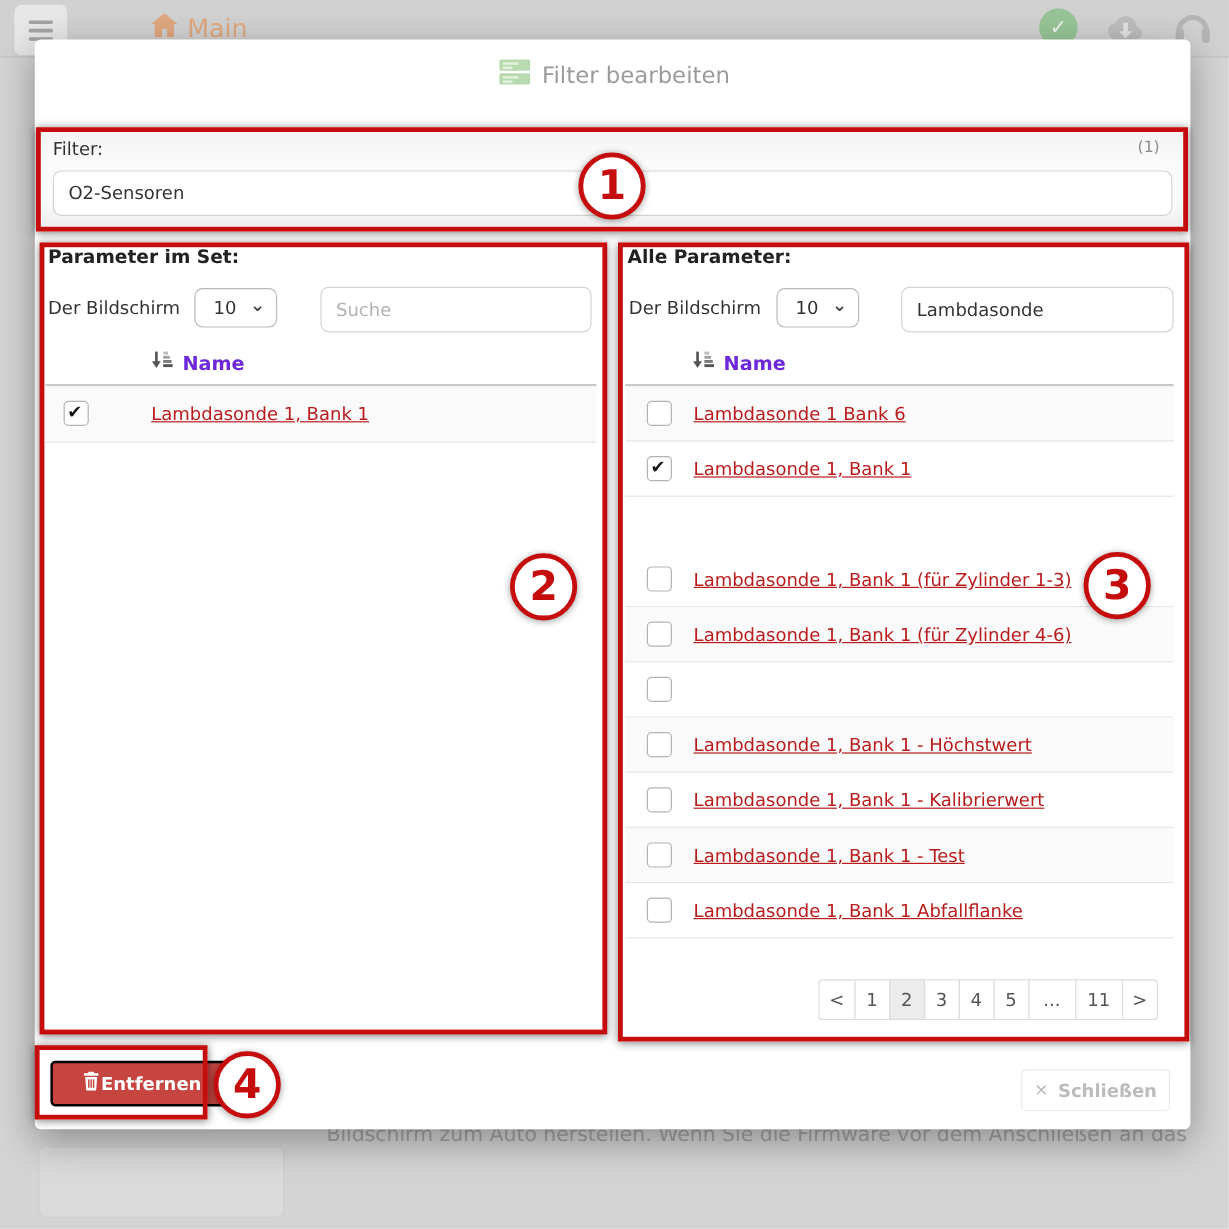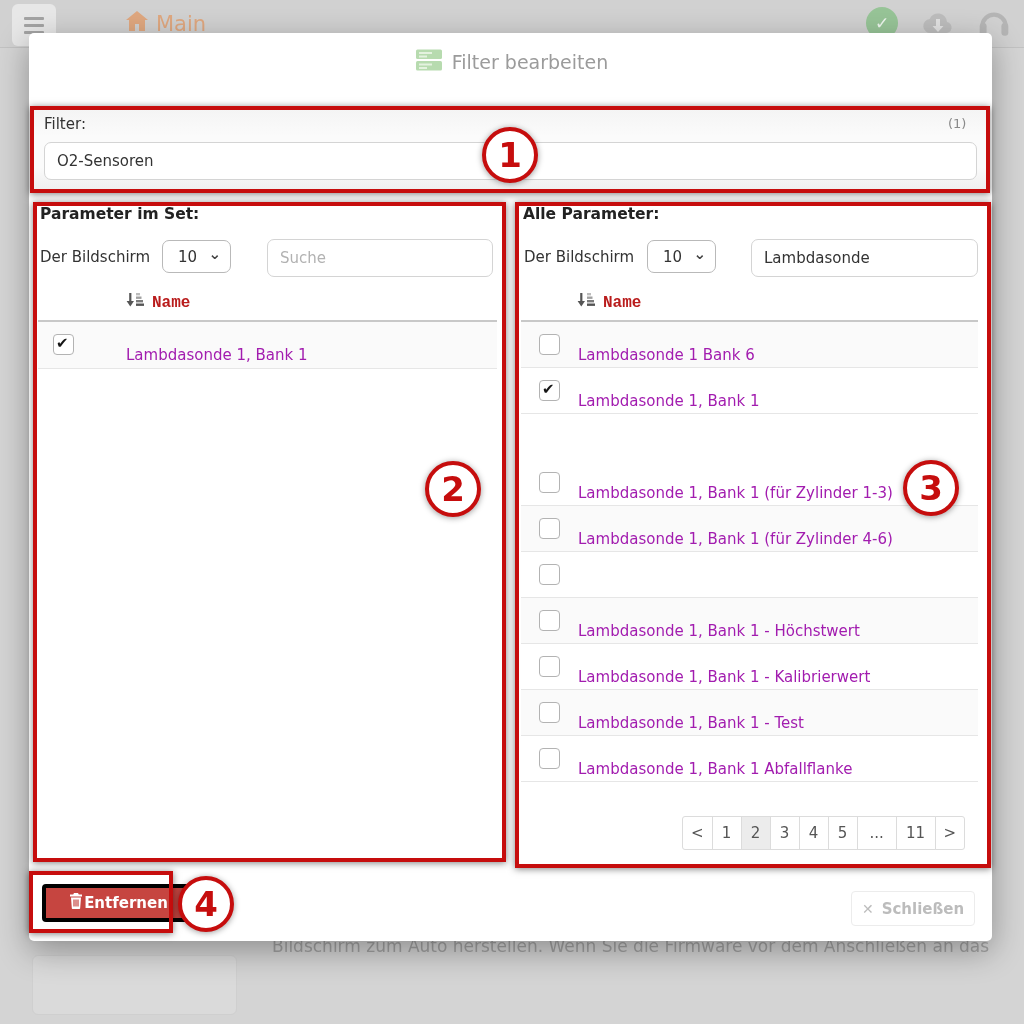--- a/index.html
+++ b/index.html
@@ -46,44 +46,44 @@
   .ps-label { position:absolute; font-size:15px; color:#333; top:248px; z-index:4; }
   .select-box { position:absolute; top:240px; width:69px; height:33px; border:1px solid #b9b9b9;
                 border-radius:7px; background:#fff; display:flex; align-items:center;
                 justify-content:space-between; padding:0 9px 0 15px; font-size:15px; color:#333;
                 z-index:4; cursor:pointer; }
   .select-box .caret { font-size:15px; font-weight:bold; color:#444; margin-top:-6px; }
   .search-left  { left:267px; top:239px; width:226px; }
   .search-right { left:751px; top:239px; width:227px; }
 
   .col-header { position:absolute; top:292px; display:flex; align-items:center; gap:8px;
-                font-size:16px; font-weight:bold; color:#b91c1c; z-index:4;font-family:Liberation Mono, monospace; }
+                font-size:16px; font-weight:bold; color:#6d28d9; z-index:4; }
   .hdr-rule { position:absolute; top:320px; height:2px; background:#c8c8c8; z-index:4; }
 
   .row { position:absolute; height:46px; border-bottom:1px solid #e6e6e6; z-index:4; }
   .row.stripe { background:#fafafa; }
-  .row-label { position:absolute; top:10px; font-size:15px; color:#a21caf; line-height:46px;
-               white-space:nowrap; }
+  .row-label { position:absolute; top:0; font-size:15px; color:#b91c1c; line-height:46px;
+               white-space:nowrap;text-decoration:underline; }
   .checkbox { position:absolute; top:12px; width:21px; height:21px; background:#fff;
               border:1.5px solid #b3b3b3; border-radius:4px; cursor:pointer; }
   .checkbox.on::after { content:"✔"; position:absolute; left:2px; top:-1px; font-size:15px;
                         color:#151515; font-weight:bold; }
 
   .pagination { position:absolute; left:682px; top:816px; display:flex; z-index:4; }
   .page-btn { height:34px; min-width:30px; border:1px solid #dcdcdc; background:#fff;
               margin-left:-1px; font-family:inherit; font-size:15px; color:#555;
               display:flex; align-items:center; justify-content:center; padding:0 8px;
               cursor:pointer; }
   .page-btn:first-child { border-radius:3px 0 0 3px; margin-left:0; }
   .page-btn:last-child { border-radius:0 3px 3px 0; }
   .page-btn.active { background:#ececec; }
   .page-btn.wide { min-width:40px; }
 
   .btn-remove { position:absolute; left:42px; top:884px; width:153px; height:38px;
-                background:#c64540; border:4px solid #000000; border-radius:4px; color:#fff;
+                background:#c64540; border:2px solid #000000; border-radius:4px; color:#fff;
                 font-family:inherit; font-size:15px; font-weight:bold; display:flex;
                 align-items:center; justify-content:center; gap:1px; z-index:4; cursor:pointer; }
   .btn-close { position:absolute; left:851px; top:891px; width:124px; height:35px;
                background:#fff; border:1px solid #ececec; border-radius:4px; color:#bcbcbc;
                font-family:inherit; font-size:15px; font-weight:bold; display:flex;
                align-items:center; justify-content:center; gap:8px; z-index:4; cursor:pointer; }
   .btn-close .x { font-size:14px; font-weight:bold; }
 
   
   .ann { position:absolute; border:4px solid #c60d0d; box-shadow:0 1px 7px rgba(0,0,0,.5);

